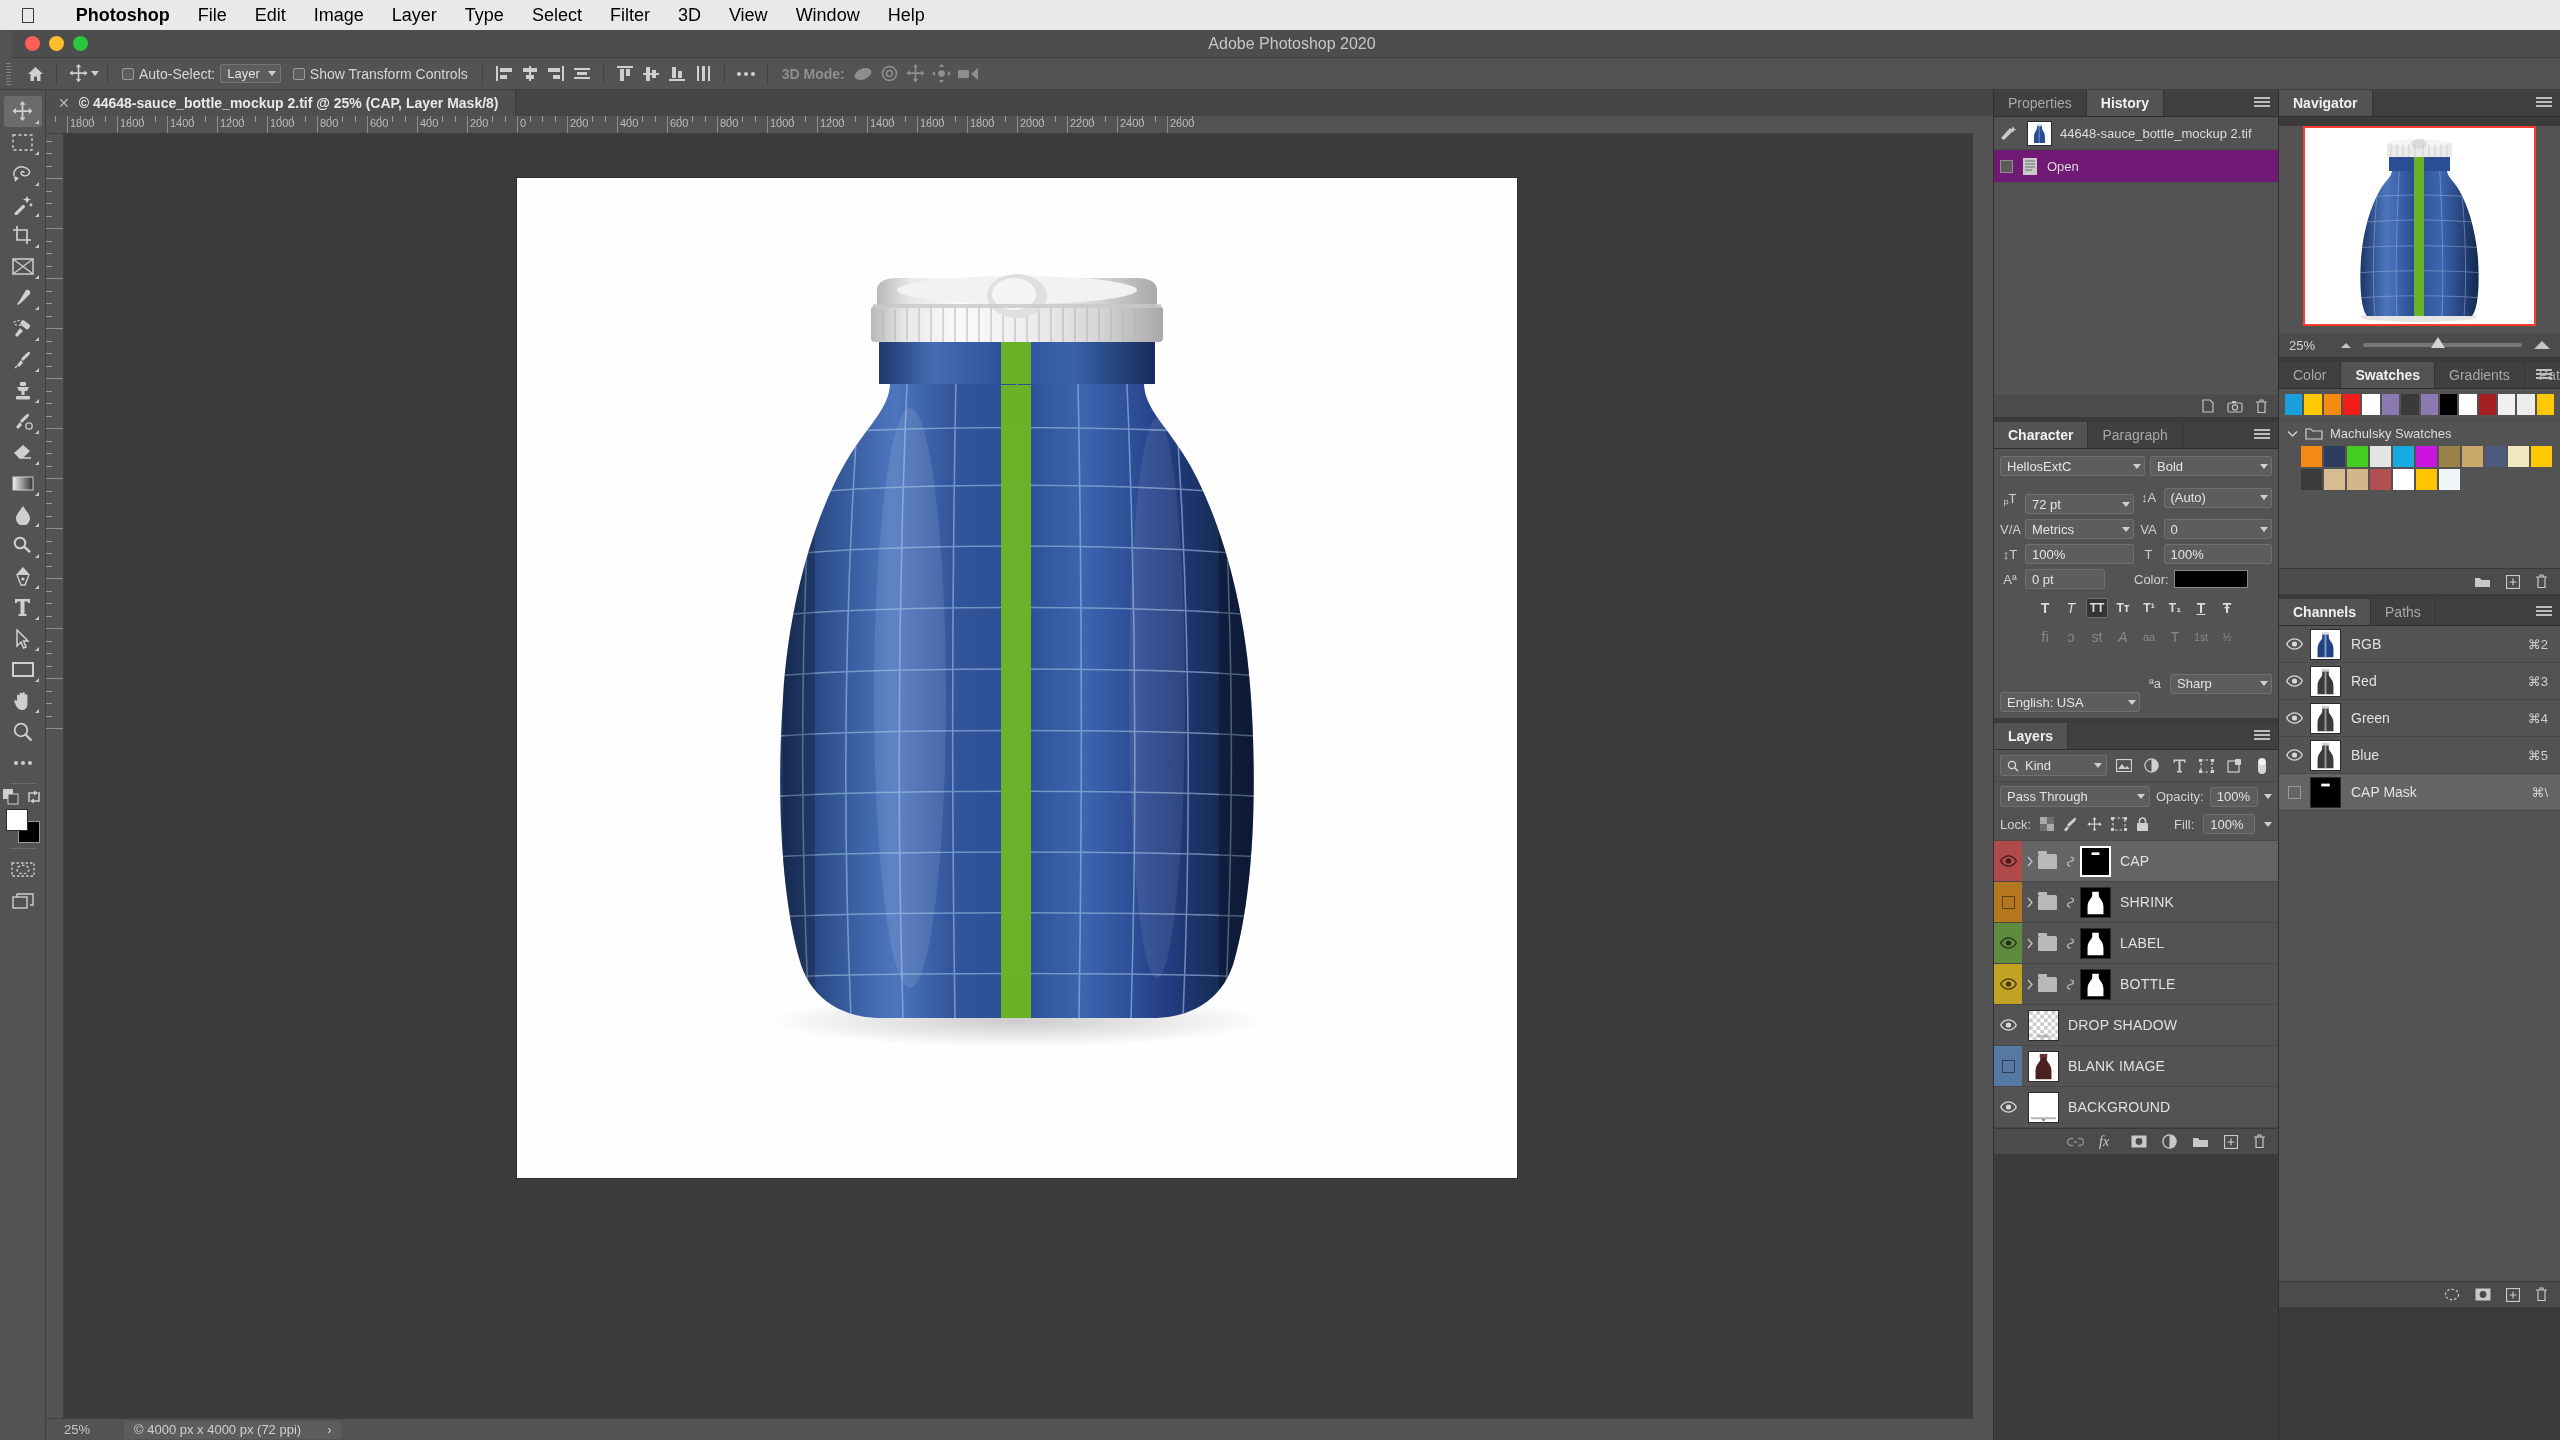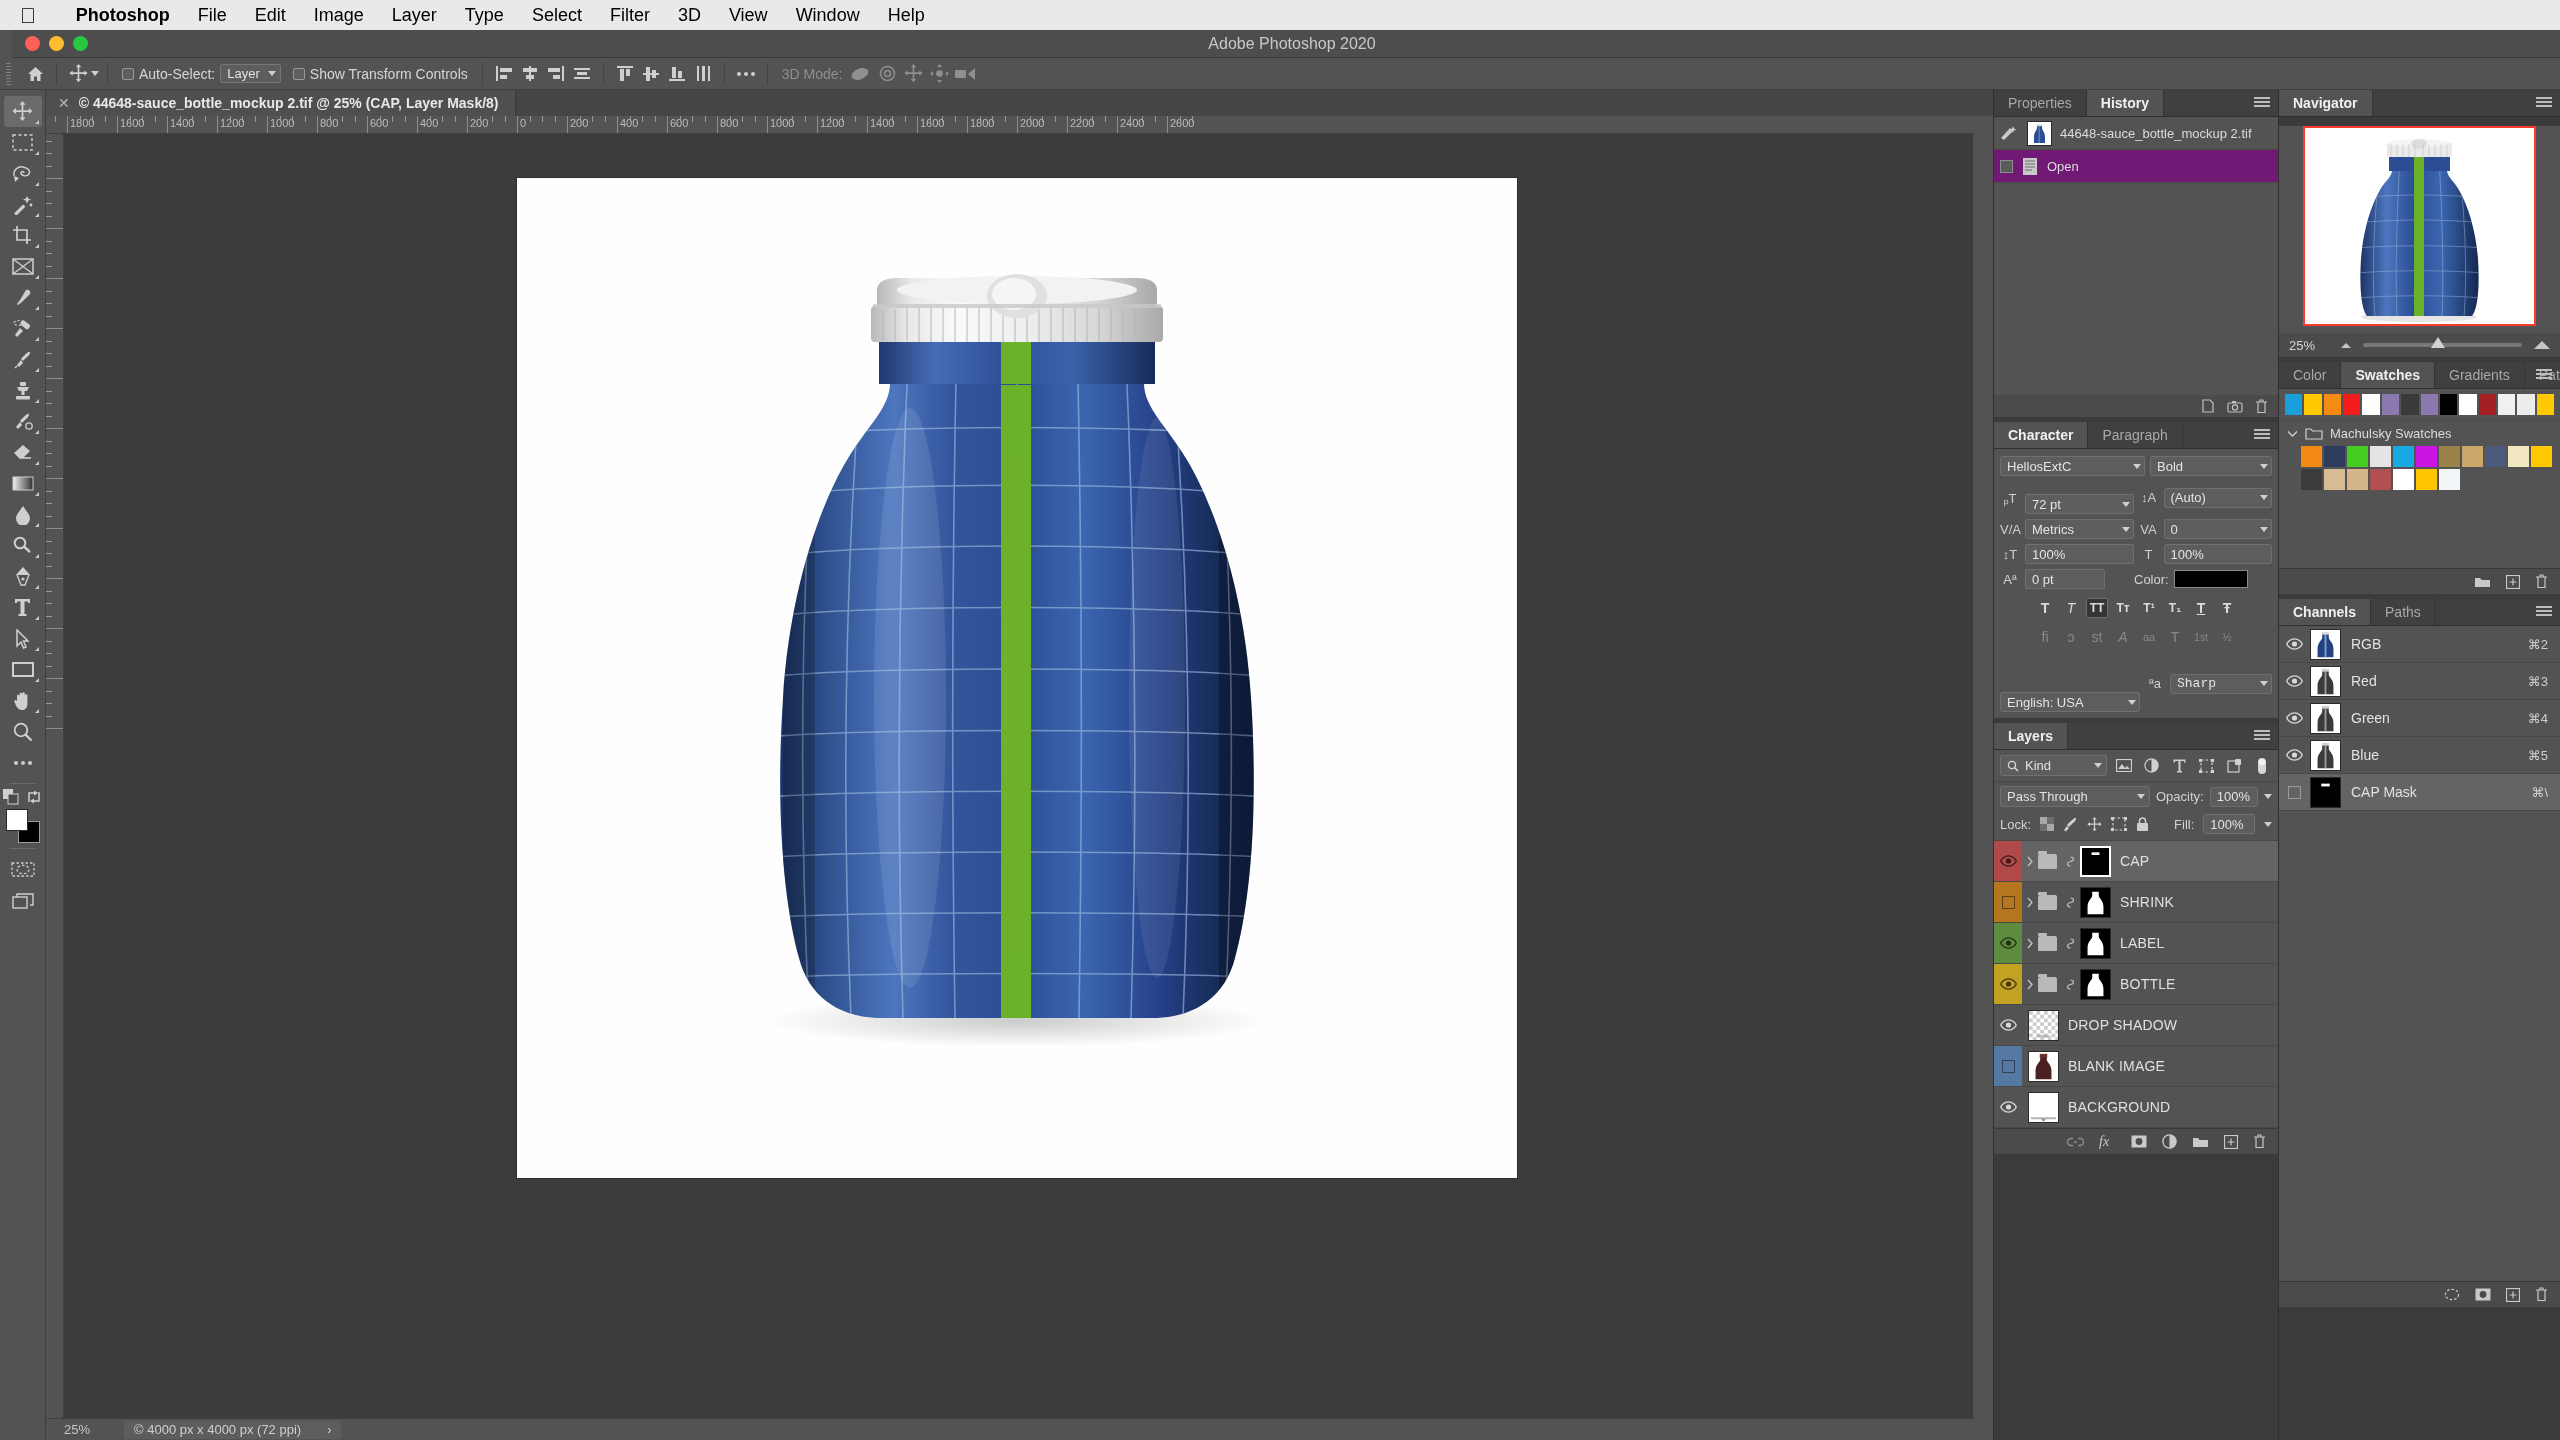--- a/index.html
+++ b/index.html
@@ -50,21 +50,21 @@
   .chk { width: 12px; height: 12px; border: 1px solid #9a9a9a; background: #5e5e5e; border-radius: 2px; }
   .mini-select {
     height: 19px; background: #5d5d5d; border: 1px solid #757575; border-radius: 2px;
     color: #e2e2e2; font-size: 13px; display: flex; align-items: center;
     padding: 0 4px 0 6px; gap: 8px;
   }
   .caret { width:0;height:0;border-left:4px solid transparent;border-right:4px solid transparent;border-top:5px solid #cfcfcf; }
   .icn { fill: #cfcfcf; display: block; }
   .icn-dim { fill: #8f8f8f; display: block; }
   .ob-btn { width: 26px; height: 24px; display:flex; align-items:center; justify-content:center; }
-  .dim-label { color: #8f8f8f; }
+  .dim-label { color: #8f8f8f; font-weight: bold; }
 
   
   .tabstrip {
     position: absolute; top: 90px; left: 46px; right: 0; height: 26px;
     background: #454545; display: flex; align-items: stretch;
   }
   .doctab {
     background: #4f4f4f; display: flex; align-items: center; gap: 9px;
     padding: 0 16px 0 12px; color: #e8e8e8; font-size: 14px; font-weight: bold;
     border-right: 1px solid #3a3a3a;
@@ -1097,21 +1097,21 @@
               <span style="font-size:11px">½</span>
             </span>
         </div>
 
         <div class="crow" style="padding-top:3px;">
           <span class="cfield" style="flex:1 1 126px;margin-top:37px;">
             <span>English: USA</span>
             <span class="caret"></span>
           </span>
           <span class="cicon">ªa</span>
-          <span class="cfield" style="flex:1 1 88px;font-family:Liberation Mono, monospace;">
+          <span class="cfield" style="flex:1 1 88px;">
             <span>Sharp</span>
             <span class="caret"></span>
           </span>
         </div>
       </div>
     </div>
 
     <div class="gap"></div>
 
     <div class="panel">

